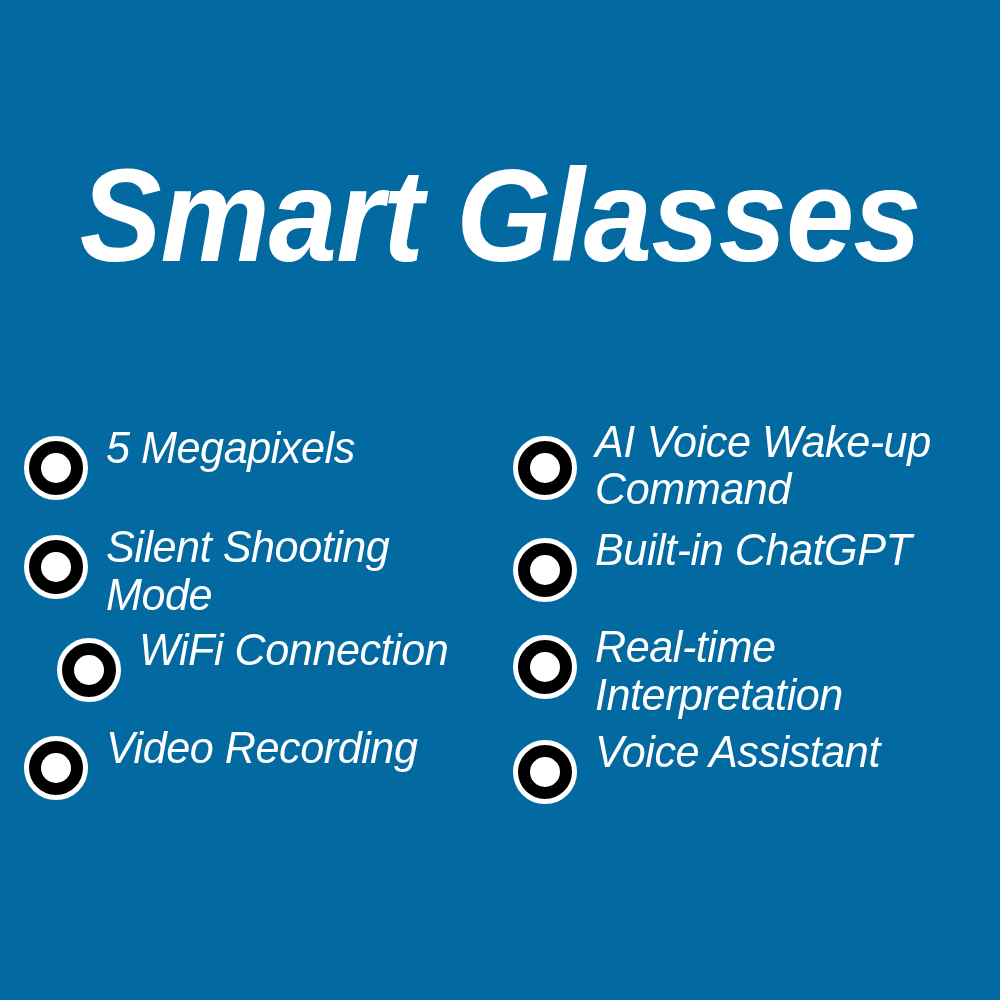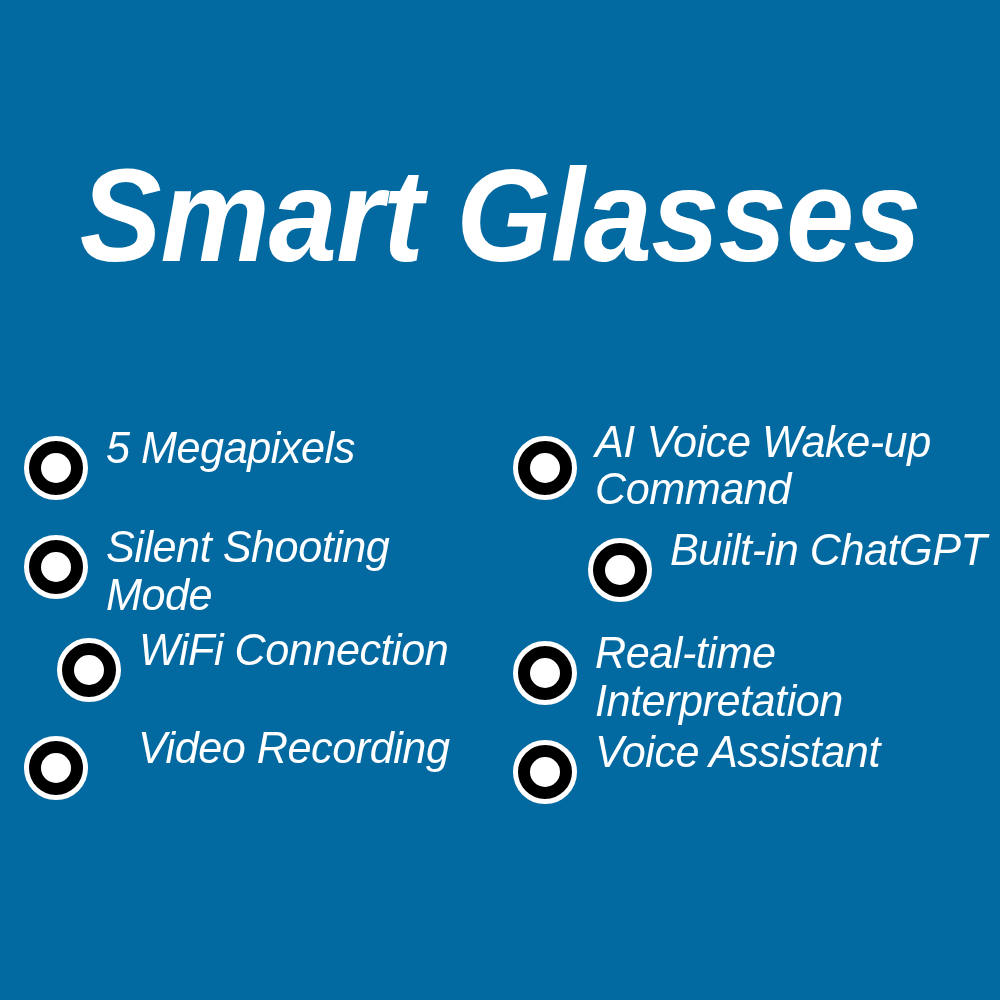--- a/index.html
+++ b/index.html
@@ -105,25 +105,25 @@
     white-space: pre-line;
     margin-top: 8px;
   }
   .column.left .feature-label  { margin-left: 18px; }
   .column.right .feature-label { margin-left: 18px; }
 
   
   .column.left  .row-0 { top: 20px;  }
   .column.left  .row-1 { top: 119px; }
   .column.left  .row-2 { top: 222px; justify-content: center; }
-  .column.left  .row-3 { top: 320px; gap: 32px; }
+  .column.left  .row-3 { top: 320px; }
 
   .column.right .row-0 { top: 20px;  }
-  .column.right .row-1 { top: 122px; justify-content: flex-end; }
-  .column.right .row-2 { top: 225px; }
+  .column.right .row-1 { top: 122px; }
+  .column.right .row-2 { top: 219px; }
   .column.right .row-3 { top: 324px; text-align: right; }
 
   
   .column.right .row-0 .bullet { margin-top: 20px; }
   .column.right .row-0 .feature-label { line-height: 47px; margin-top: 2px; }
 </style>
 </head>
 <body>
 
 <div id="poster">

